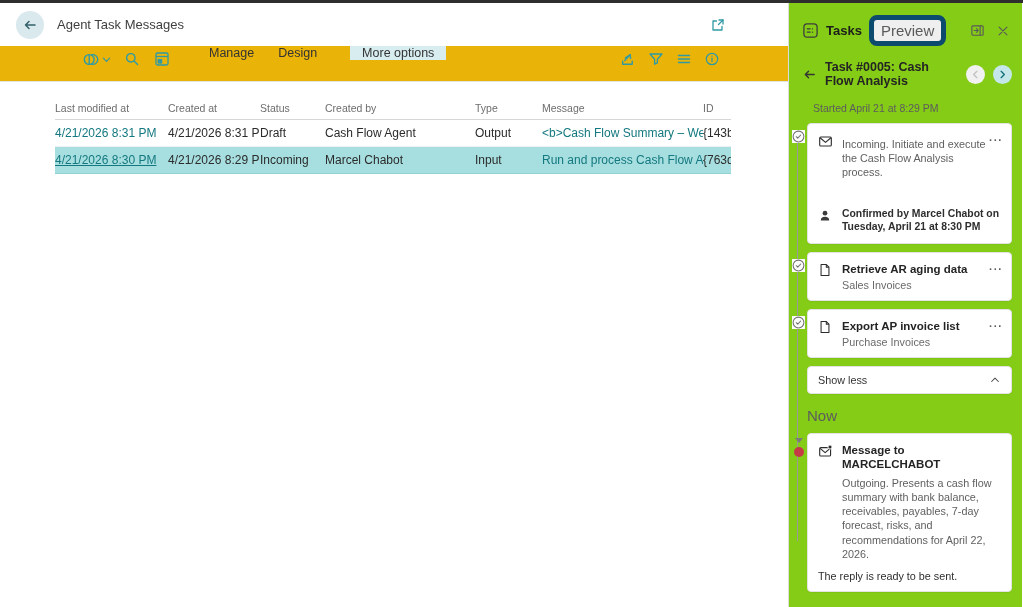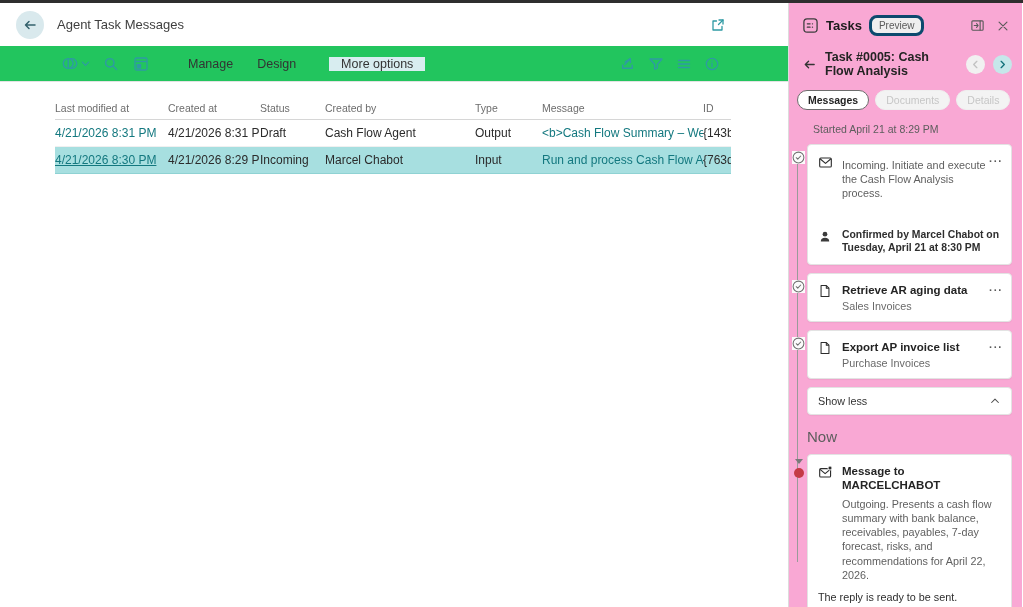--- a/index.html
+++ b/index.html
@@ -11,22 +11,22 @@
 
   
   .main { width:789px; background:#fff; border-right:1px solid #dcdcdc; position:relative; }
   .main-header { height:43px; display:flex; align-items:center; padding:0 16px; }
   .back-btn { width:28px; height:28px; border-radius:50%; background:#d9e9ed; border:none;
     display:flex; align-items:center; justify-content:center; cursor:pointer; color:#33616c; }
   .page-title { margin-left:13px; font-size:13px; color:#3f3f3f; }
   .hdr-spacer { flex:1; }
   .popout { color:#2f9aa4; margin-right:46px; background:none; border:none; cursor:pointer; display:flex; }
 
-  .toolbar { height:36px; background:#22c55e; border-bottom:1px solid #e3e3e3;
-    display:flex; align-items:center; padding-left:55px; }
+  .toolbar { height:36px; background:#eab308; border-bottom:1px solid #e3e3e3;
+    display:flex; align-items:flex-start; padding-left:76px; }
   .tb-left { display:flex; align-items:center; gap:2px; }
   .tb-icon { width:28px; height:26px; display:flex; align-items:center; justify-content:center;
     color:#2f9aa4; background:none; border:none; cursor:pointer; }
   .tb-divider { width:1px; background:#c9c9c9; margin:8px 10px; }
   .tb-text { display:flex; align-items:center; padding:0 12px; font-size:12.5px; color:#333;
     background:none; border:none; cursor:pointer; }
   .tb-text.highlight { background:#d8edf0; }
   .tb-spacer { flex:1; }
   .tb-right { display:flex; align-items:center; margin-right:62px; }
 
@@ -40,24 +40,24 @@
   .c4{width:67px;} .c5{width:161px;} .c6{width:28px; padding-right:0;}
   .g-body .g-row { border-bottom:1px solid #f0f0f0; cursor:pointer; }
   .g-row.selected { background:#a7dfe0; border-bottom:1px solid #8fd2d3; }
   .lnk { color:#13787f; text-decoration:none; }
   .g-row.selected .lnk.first { text-decoration:underline; }
   .c0 { display:flex; align-items:center; }
   .row-dots { margin-left:9px; color:#333; font-size:12px; line-height:1; background:none; border:none;
     cursor:pointer; letter-spacing:0; }
 
   
-  .panel { width:233px; background:#f9a8d4; position:relative; font-size:11px; }
+  .panel { width:233px; background:#84cc16; position:relative; font-size:11px; }
   .p-header { display:flex; align-items:center; padding:12px 10px 0 13px; gap:7px; }
   .tasks-title { font-size:13px; font-weight:bold; color:#1c1c1c; }
-  .preview-badge { font-size:10px; color:#5a5a5a; background:#efefef; border:3px solid #0c4a6e;
+  .preview-badge { font-size:15px; color:#5a5a5a; background:#efefef; border:5px solid #0c4a6e;
     border-radius:8px; padding:2px 7px; }
   .p-hdr-spacer { flex:1; }
   .p-hdr-btn { background:none; border:none; color:#5a5a5a; cursor:pointer; display:flex; padding:2px; }
 
   .p-nav { display:flex; align-items:center; margin:15px 10px 0 13px; gap:8px; }
   .task-title { font-size:12.5px; font-weight:bold; color:#242424; flex:1; line-height:1.1; }
   .nav-circle { width:19px; height:19px; border-radius:50%; border:none; display:flex;
     align-items:center; justify-content:center; cursor:pointer; flex:none; }
   .nav-prev { background:#f1f1f1; color:#c2c2c2; }
   .nav-next { background:#c6e7ea; color:#11707a; }
@@ -265,25 +265,20 @@
               <path d="M6.5 1.5 3 5l3.5 3.5"></path>
             </svg>
         </button>
         <button class="nav-circle nav-next">
           <svg width="9" height="9" viewBox="0 0 10 10" fill="none" stroke="currentColor" stroke-width="1.5" stroke-linecap="round" stroke-linejoin="round">
               <path d="M3.5 1.5 7 5 3.5 8.5"></path>
             </svg>
         </button>
       </div>
 
-      <div class="p-tabs">
-        <div class="tab active">Messages</div>
-        <div class="tab disabled">Documents</div>
-        <div class="tab disabled">Details</div>
-      </div>
 
       <div class="started">Started April 21 at 8:29 PM</div>
 
       <div class="timeline">
         <div class="t-line"></div>
 
         <div class="t-card">
           <span class="marker">
             <svg width="13" height="13" viewBox="0 0 14 14" fill="#fbfbfb" stroke="#6f6f6f" stroke-width="1.1" stroke-linecap="round" stroke-linejoin="round">
                 <circle cx="7" cy="7" r="5.8"></circle>

